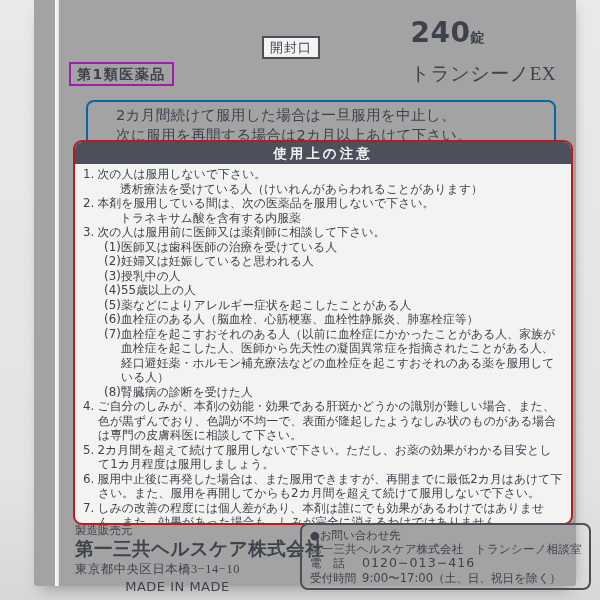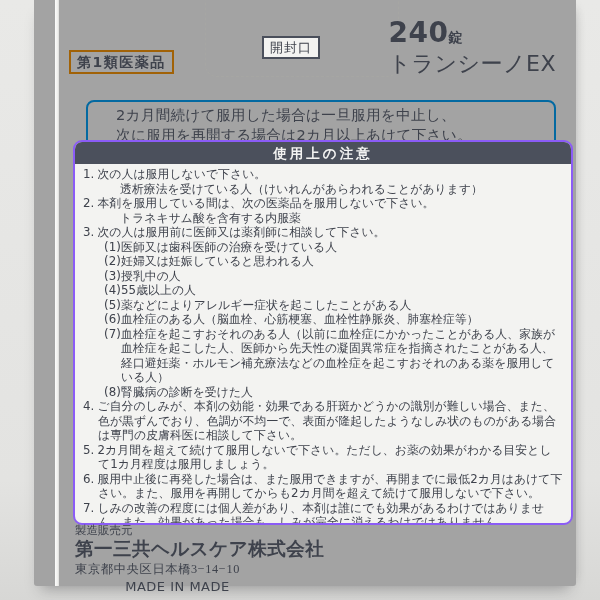--- a/index.html
+++ b/index.html
@@ -26,38 +26,38 @@
     position:absolute;left:171px;top:-10px;width:192px;height:86px;
     border:1px dashed #a6a6a3;border-top:none;
     border-radius:0 0 12px 12px;
   }
   .open-badge{
     position:absolute;left:228px;top:36px;
     border:2px solid #4a4f5b;background:#f3f3f1;
     font-size:13px;line-height:17px;padding:1px 6px;letter-spacing:1px;
   }
   .class-badge{
-    position:absolute;left:35px;top:50px;
-    border:2px solid #a16207;
+    position:absolute;left:35px;top:62px;
+    border:2px solid #a21caf;
     font-size:14px;line-height:18px;padding:1px 6px;letter-spacing:1.5px;
     font-weight:600;
   }
   .count-wrap{position:absolute;right:20px;top:16px;text-align:left;}
   .count{font-size:28px;font-weight:bold;letter-spacing:0.5px;}
   .count-unit{font-size:14px;font-weight:bold;}
-  .brand{font-size:22px;margin-top:0;letter-spacing:0.5px;}
+  .brand{font-size:19px;margin-top:12px;letter-spacing:0.5px;font-family:Liberation Serif, serif;}
   .notice-box{
     position:absolute;left:52px;top:100px;width:428px;
     border:2px solid #0369a1;border-radius:8px;
     font-size:14.6px;line-height:19.5px;padding:3px 10px 4px 28px;
     letter-spacing:0.3px;
   }
   .panel{
     position:absolute;left:39px;top:140px;width:496px;height:381px;
-    border:2px solid #8b5cf6;border-radius:9px;
+    border:2px solid #b91c1c;border-radius:9px;
     overflow:hidden;background:#f3f3f1;
   }
   .panel-bar{
     height:22px;background:#4b505c;border-radius:5px 5px 0 0;
     color:#f3f3f2;font-size:13.5px;font-weight:bold;line-height:22px;
     text-align:center;letter-spacing:3px;
   }
   .panel-body{
     padding:3px 8px 0 8px;font-size:11.8px;line-height:14.5px;
     letter-spacing:0.1px;
@@ -145,14 +145,24 @@
     </div>
   </div>
 
   <div class="bottom-left">
     <div class="mfr-label">製造販売元</div>
     <div class="mfr-name">第一三共ヘルスケア株式会社</div>
     <div class="mfr-addr">東京都中央区日本橋3−14−10</div>
     <div class="mfr-origin">MADE IN MADE</div>
   </div>
 
+  <div class="contact-box">
+    <div class="contact-heading">●お問い合わせ先</div>
+    <div class="contact-company">第一三共ヘルスケア株式会社　トランシーノ相談室</div>
+    <div class="c-row">
+      <span class="c-label">電　話</span><span class="phone-num">0120−013−416</span>
+    </div>
+    <div class="c-row">
+      <span class="c-label">受付時間</span><span>9:00〜17:00（土、日、祝日を除く）</span>
+    </div>
+  </div>
 
 </div>
 
 </body></html>

